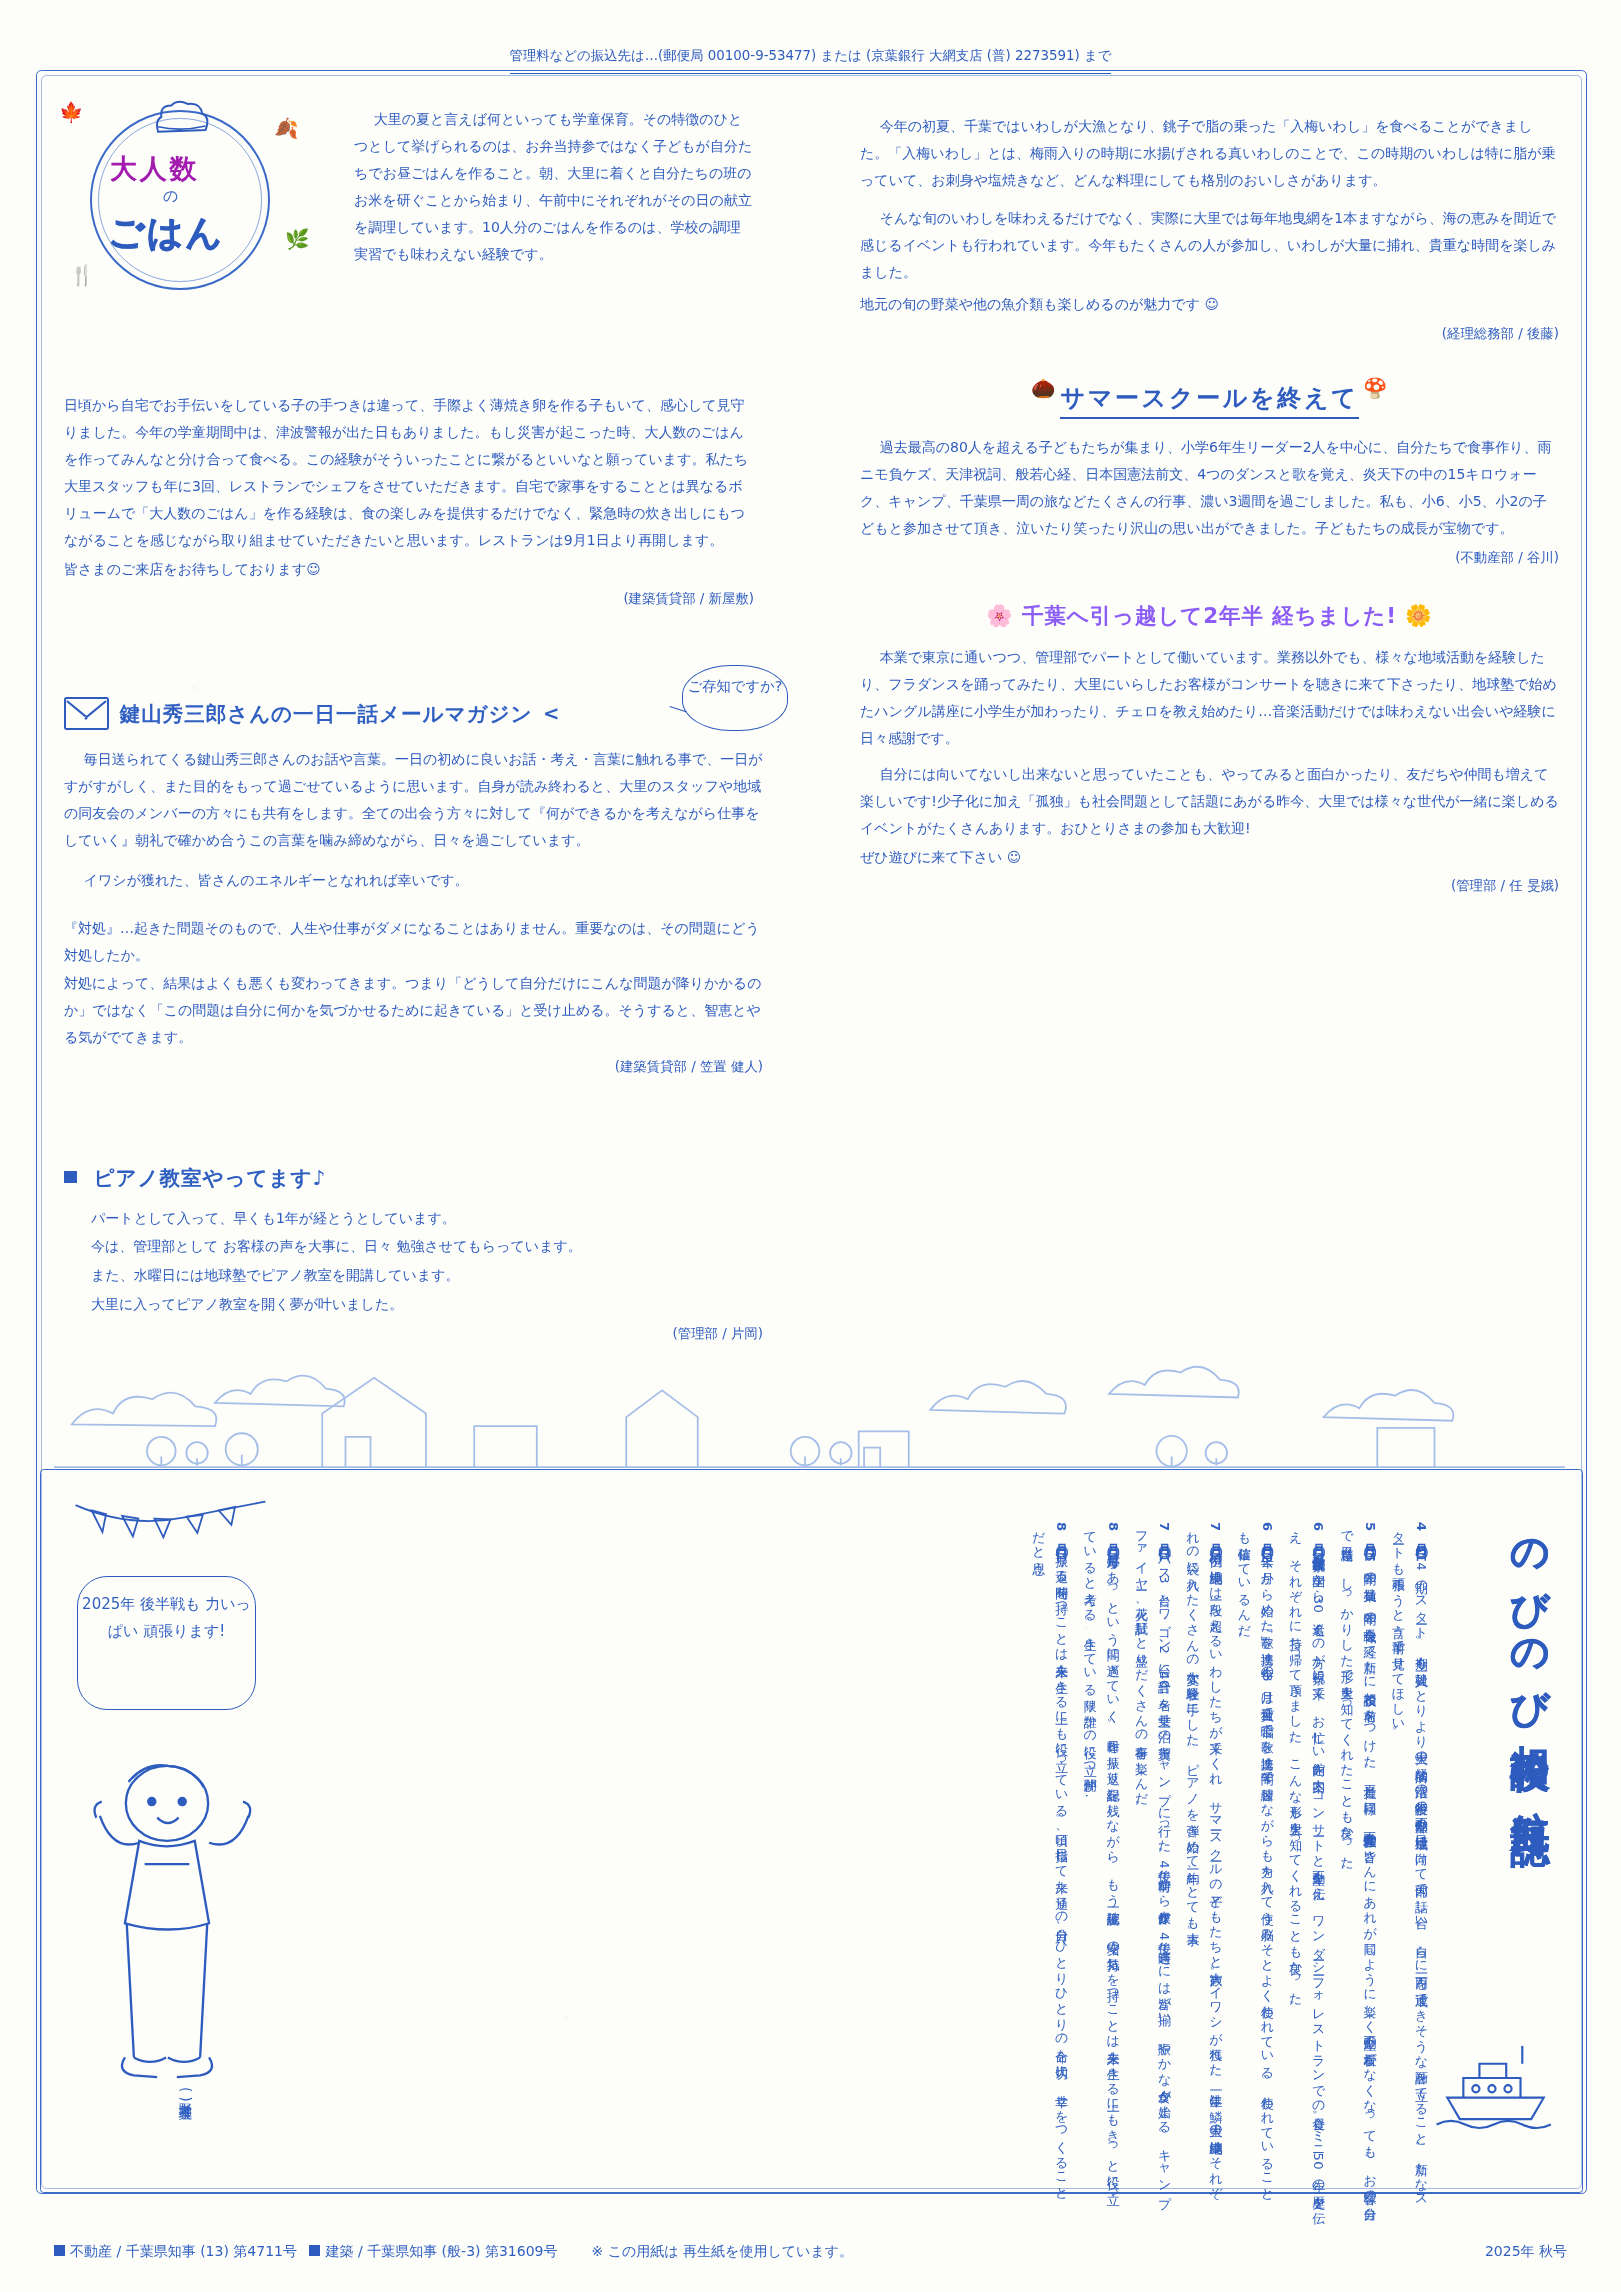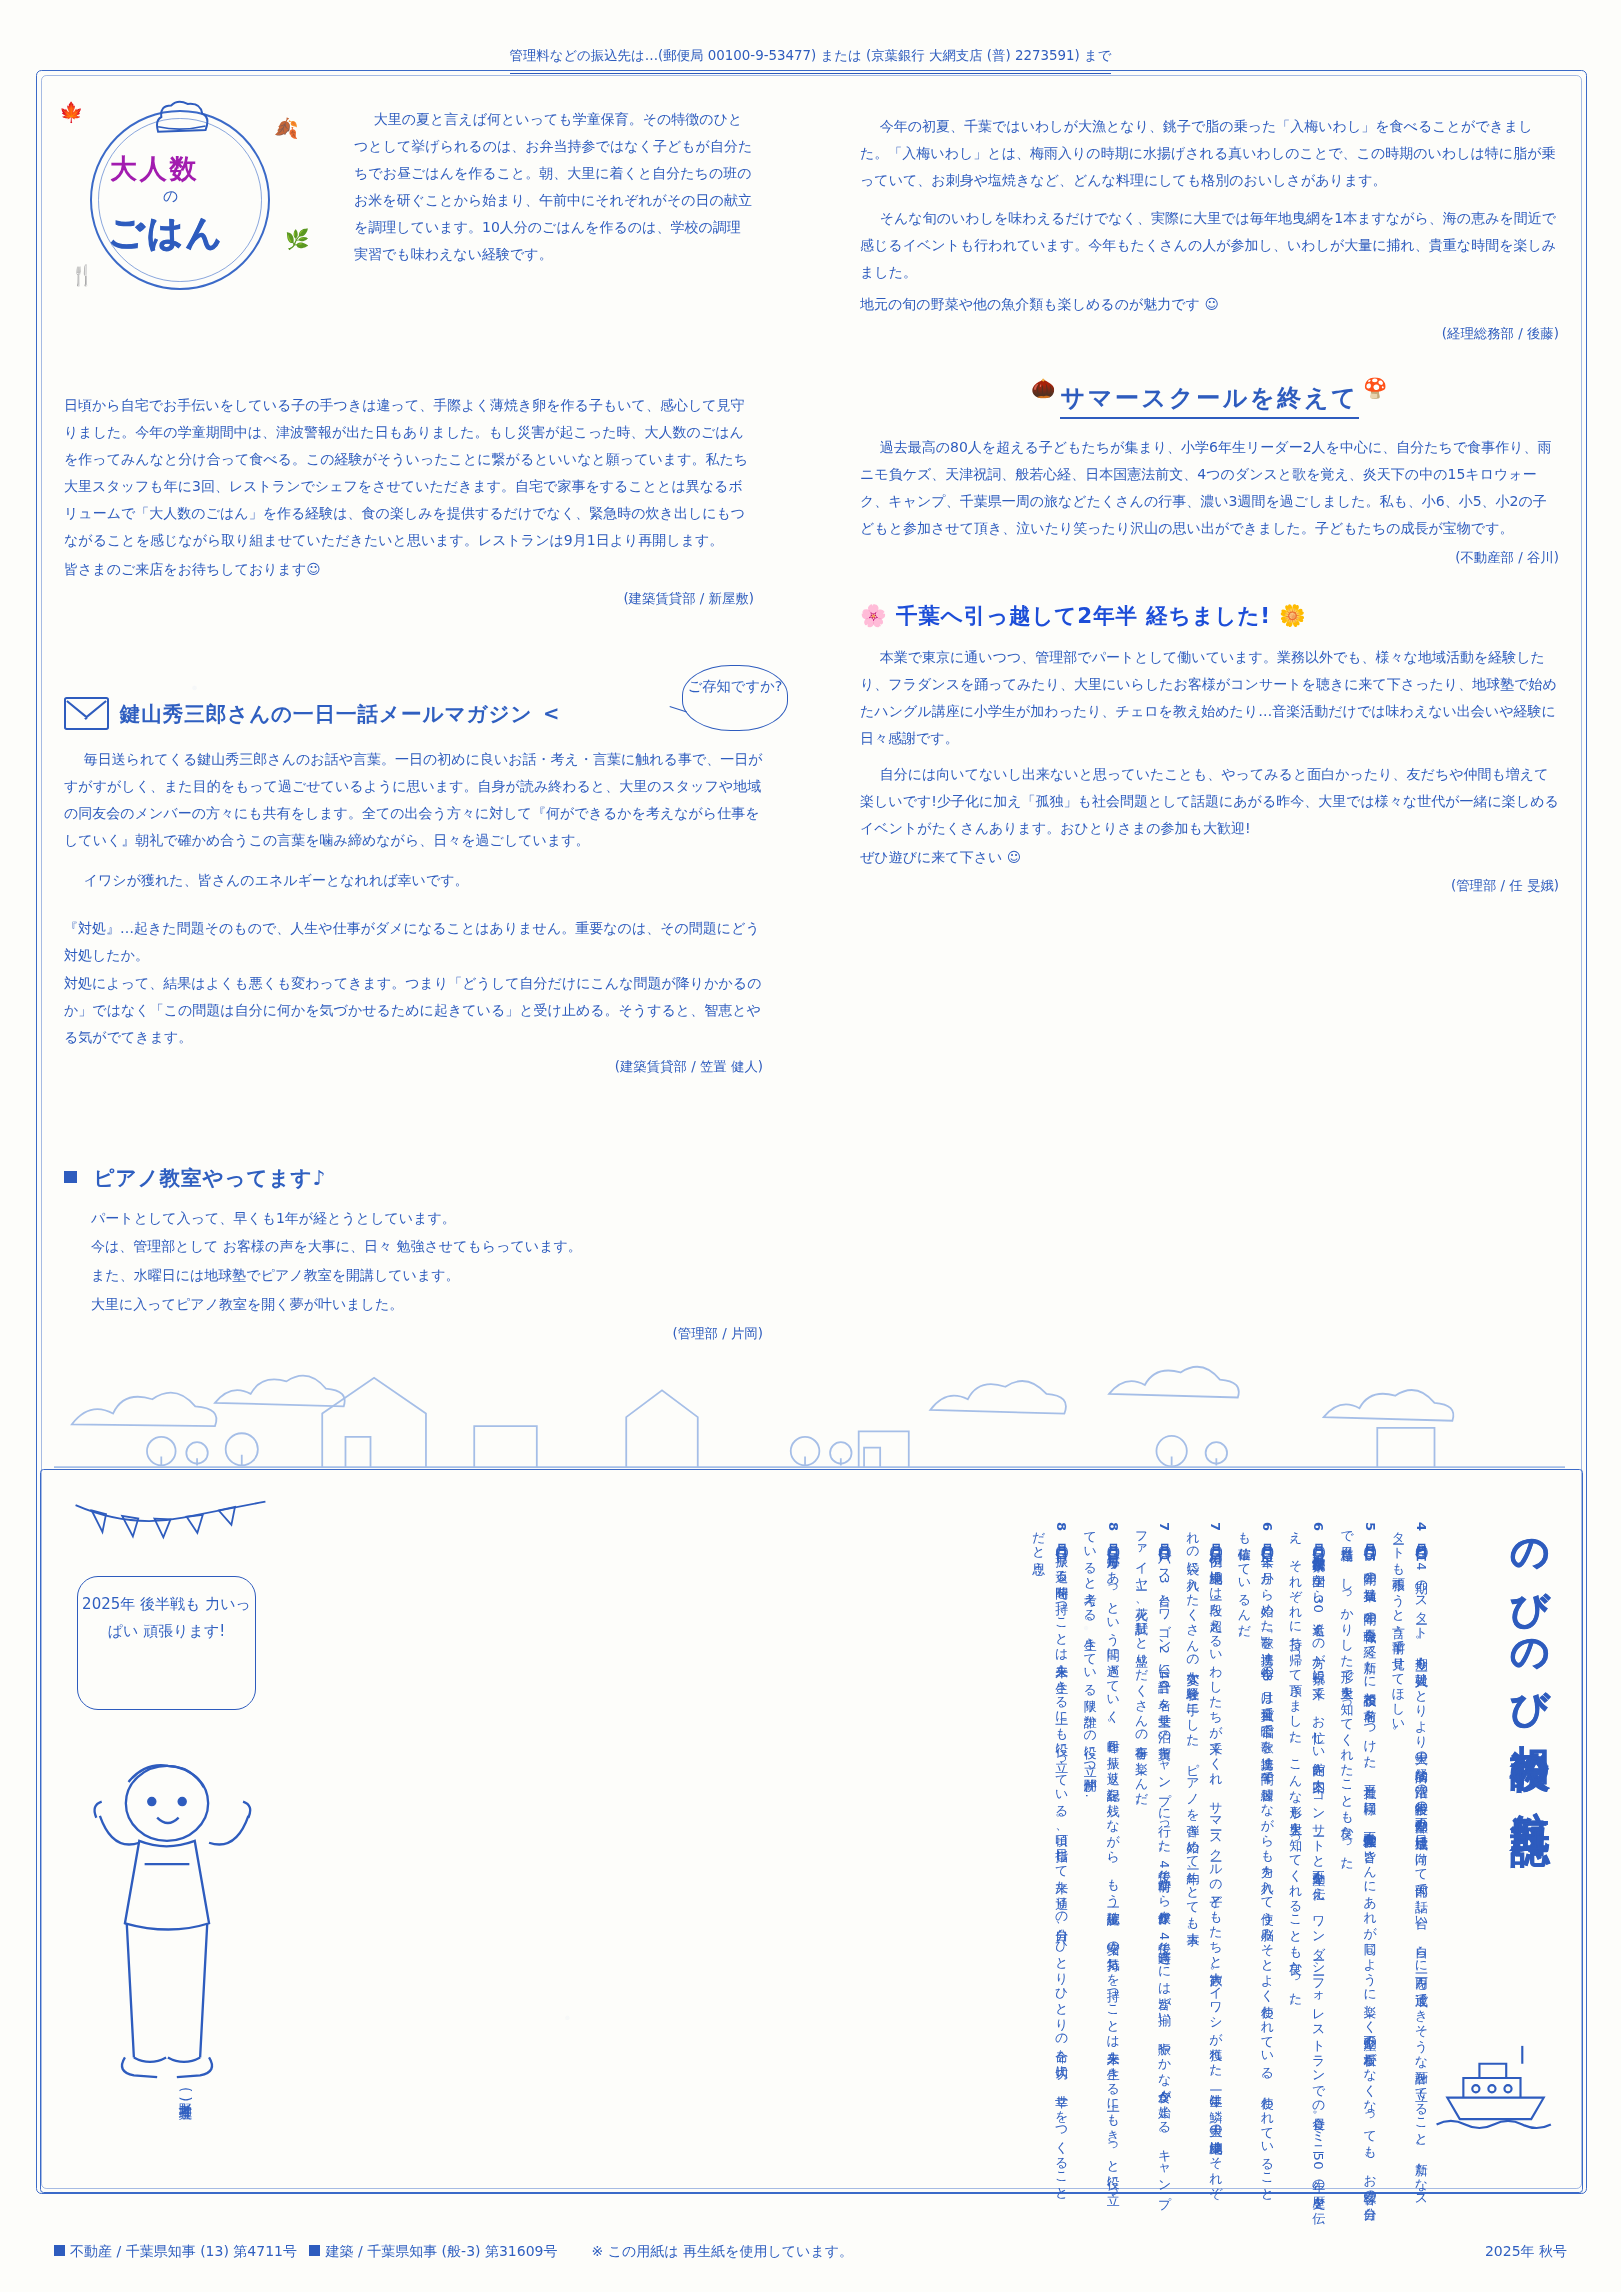--- a/index.html
+++ b/index.html
@@ -150,21 +150,21 @@
     color:#2e5cbe; text-align:center;
   }
   .rh-sum{
     font-size:24px; font-weight:bold; letter-spacing:2.7px;
     color:#2e5cbe; text-align:center;
     border-bottom:2.7px solid #2e5cbe;
     display:inline-block; padding-bottom:3.6px;
   }
   .rh-move{
     font-size:21.5px; font-weight:bold; letter-spacing:0.9px;
-    color:#1d4ed8; text-align:left;
+    color:#8b5cf6; text-align:center;
   }
   .fish{ font-size:21.5px; }
 
   
   .bottom-frame{
     position:absolute; left:40px; top:1469px; right:38px; bottom:100px;
     border:1.8px solid #3b6ac8; border-radius:3.6px;
   }
   .vtitle{
     position:absolute; right:64px; top:1514px;
@@ -185,21 +185,21 @@
     letter-spacing:0.5px;
     height:681px;
     margin-left:1.8px;
     padding-left:3.6px;
   }
   .vcol .d{ font-weight:bold; letter-spacing:1.8px; }
 
   
   .note-box{
     position:absolute; left:77px; top:1576px; width:179px; height:134px;
-    border:1.8px solid #2e5cbe; border-radius:21px;
+    border:1.8px solid #2e5cbe; border-radius:30px;
     text-align:center; font-size:15px; line-height:27px; padding-top:14.3px;
     box-sizing:border-box;
   }
   .kid{
     position:absolute; left:82px; top:1746px; width:170px; height:376px;
   }
   .kid-sig{
     position:absolute; left:176px; top:2087px; font-size:13.4px;
     writing-mode:vertical-rl; height:134px;
   }

